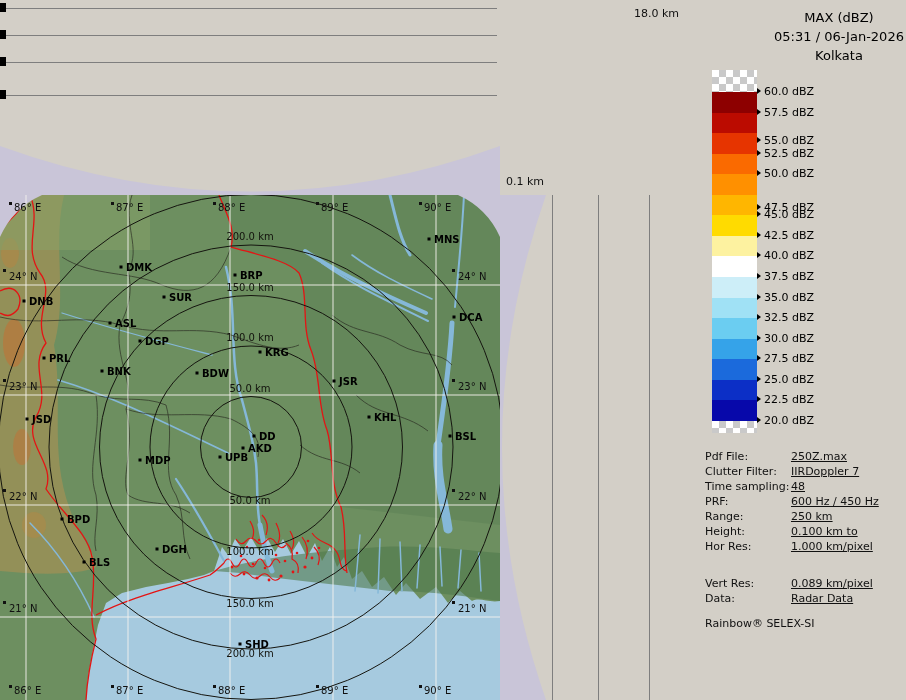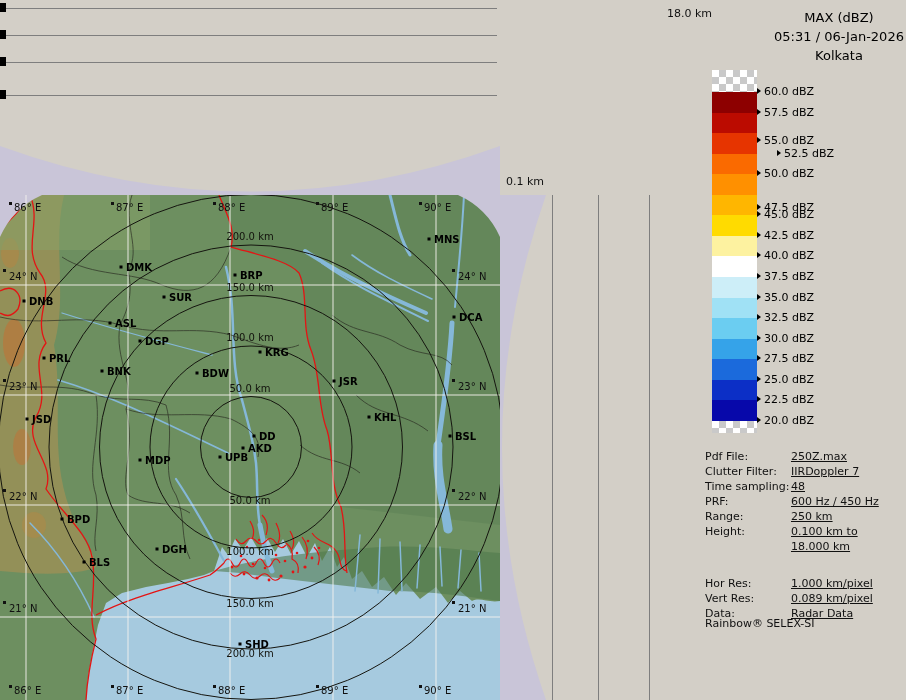--- a/index.html
+++ b/index.html
@@ -7,21 +7,21 @@
        font-family:"DejaVu Sans",sans-serif;}
   .screen{position:relative;width:906px;height:700px;background:#d3cfc7;}
   .abs{position:absolute;}
 
   
   .top-panel{left:0;top:0;width:500px;height:195px;}
   .side-panel{left:500px;top:195px;width:150px;height:505px;}
   .map-wrap{left:0;top:195px;width:500px;height:505px;}
 
   .height-label{font-size:11px;color:#111;white-space:nowrap;}
-  .hl-top{left:667px;top:7px;text-align:center;}
+  .hl-top{left:634px;top:7px;text-align:center;}
   .hl-side{left:506px;top:175px;}
 
   
   .title-block{left:736px;top:8px;width:206px;text-align:center;
                font-size:13px;line-height:19px;color:#000;}
 
   .legend-bar{left:712px;top:70px;width:45px;height:363px;}
   .legend-bar .seg{position:absolute;left:0;width:45px;}
   .checker{background-color:#fff;
            background-image:conic-gradient(#c9c9c9 90deg,#ffffff 90deg 180deg,#c9c9c9 180deg 270deg,#ffffff 270deg);
@@ -308,21 +308,21 @@
       <div class="seg" style="top: 268.72px; height: 21.06px; background: rgb(53, 163, 233);"></div>
       <div class="seg" style="top: 289.28px; height: 21.06px; background: rgb(27, 106, 220);"></div>
       <div class="seg" style="top: 309.84px; height: 21.06px; background: rgb(12, 47, 198);"></div>
       <div class="seg" style="top: 330.4px; height: 21.06px; background: rgb(7, 8, 170);"></div>
       <div class="checker seg" style="top: 350.96px; height: 12px;"></div>
     </div>
   <div class="abs legend-labels" id="legend-labels">
       <div class="lglbl" style="top: 15px;"><span class="arr"></span>60.0 dBZ</div>
       <div class="lglbl" style="top: 35.56px;"><span class="arr"></span>57.5 dBZ</div>
       <div class="lglbl" style="top: 64px;"><span class="arr"></span>55.0 dBZ</div>
-      <div class="lglbl" style="top: 76.68px; padding-left: 20px;"><span class="arr"></span>52.5 dBZ</div>
+      <div class="lglbl" style="top: 76.68px;"><span class="arr"></span>52.5 dBZ</div>
       <div class="lglbl" style="top: 97.24px;"><span class="arr"></span>50.0 dBZ</div>
       <div class="lglbl" style="top: 131px; text-align: right;"><span class="arr"></span>47.5 dBZ</div>
       <div class="lglbl" style="top: 138.36px;"><span class="arr"></span>45.0 dBZ</div>
       <div class="lglbl" style="top: 158.92px;"><span class="arr"></span>42.5 dBZ</div>
       <div class="lglbl" style="top: 179.48px;"><span class="arr"></span>40.0 dBZ</div>
       <div class="lglbl" style="top: 200.04px;"><span class="arr"></span>37.5 dBZ</div>
       <div class="lglbl" style="top: 220.6px;"><span class="arr"></span>35.0 dBZ</div>
       <div class="lglbl" style="top: 241.16px;"><span class="arr"></span>32.5 dBZ</div>
       <div class="lglbl" style="top: 261.72px;"><span class="arr"></span>30.0 dBZ</div>
       <div class="lglbl" style="top: 282.28px;"><span class="arr"></span>27.5 dBZ</div>
@@ -331,20 +331,19 @@
       <div class="lglbl" style="top: 343.96px;"><span class="arr"></span>20.0 dBZ</div>
     </div>
 
   <div class="abs meta" id="meta-rows">
       <div class="mrow"><span class="mlabel">Pdf File:</span><span class="mvalue">250Z.max</span></div>
       <div class="mrow"><span class="mlabel">Clutter Filter:</span><span class="mvalue">IIRDoppler 7</span></div>
       <div class="mrow"><span class="mlabel">Time sampling:</span><span class="mvalue">48</span></div>
       <div class="mrow"><span class="mlabel">PRF:</span><span class="mvalue">600 Hz / 450 Hz</span></div>
       <div class="mrow"><span class="mlabel">Range:</span><span class="mvalue">250 km</span></div>
       <div class="mrow"><span class="mlabel">Height:</span><span class="mvalue">0.100 km to</span></div>
-      <div class="mrow"><span class="mlabel"></span><span class="mvalue">18.000 km</span></div>
       <div class="mrow"><span class="mlabel">Hor Res:</span><span class="mvalue">1.000 km/pixel</span></div>
       <div class="mrow"><span class="mlabel">Vert Res:</span><span class="mvalue">0.089 km/pixel</span></div>
       <div class="mrow"><span class="mlabel">Data:</span><span class="mvalue">Radar Data</span></div>
     </div>
   <div class="abs meta-footer">Rainbow® SELEX-SI</div>
 
 </div>
 
 </body></html>

